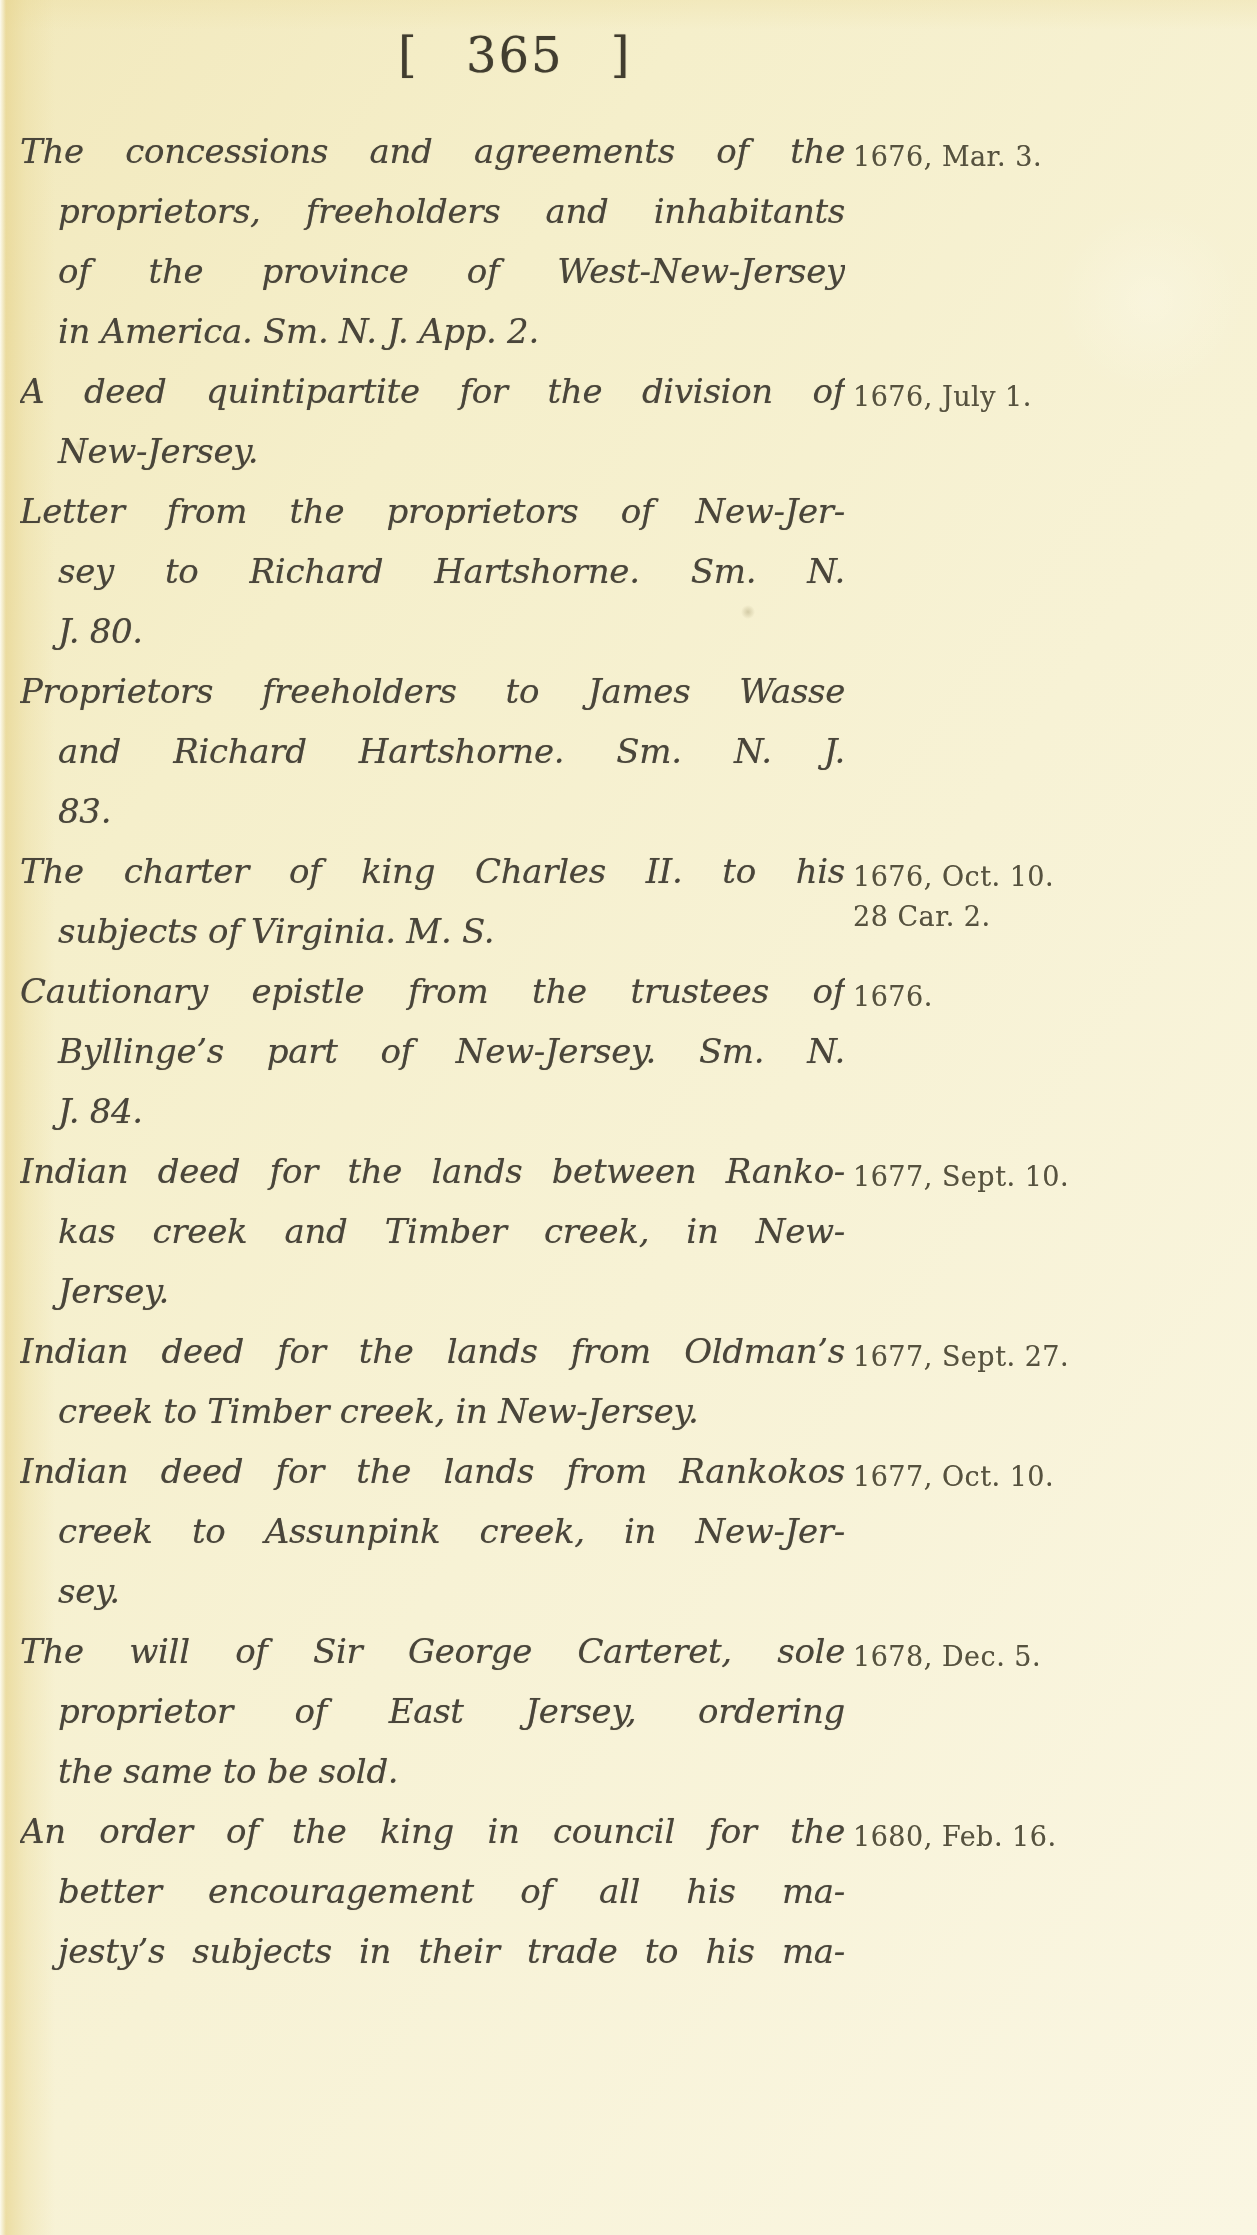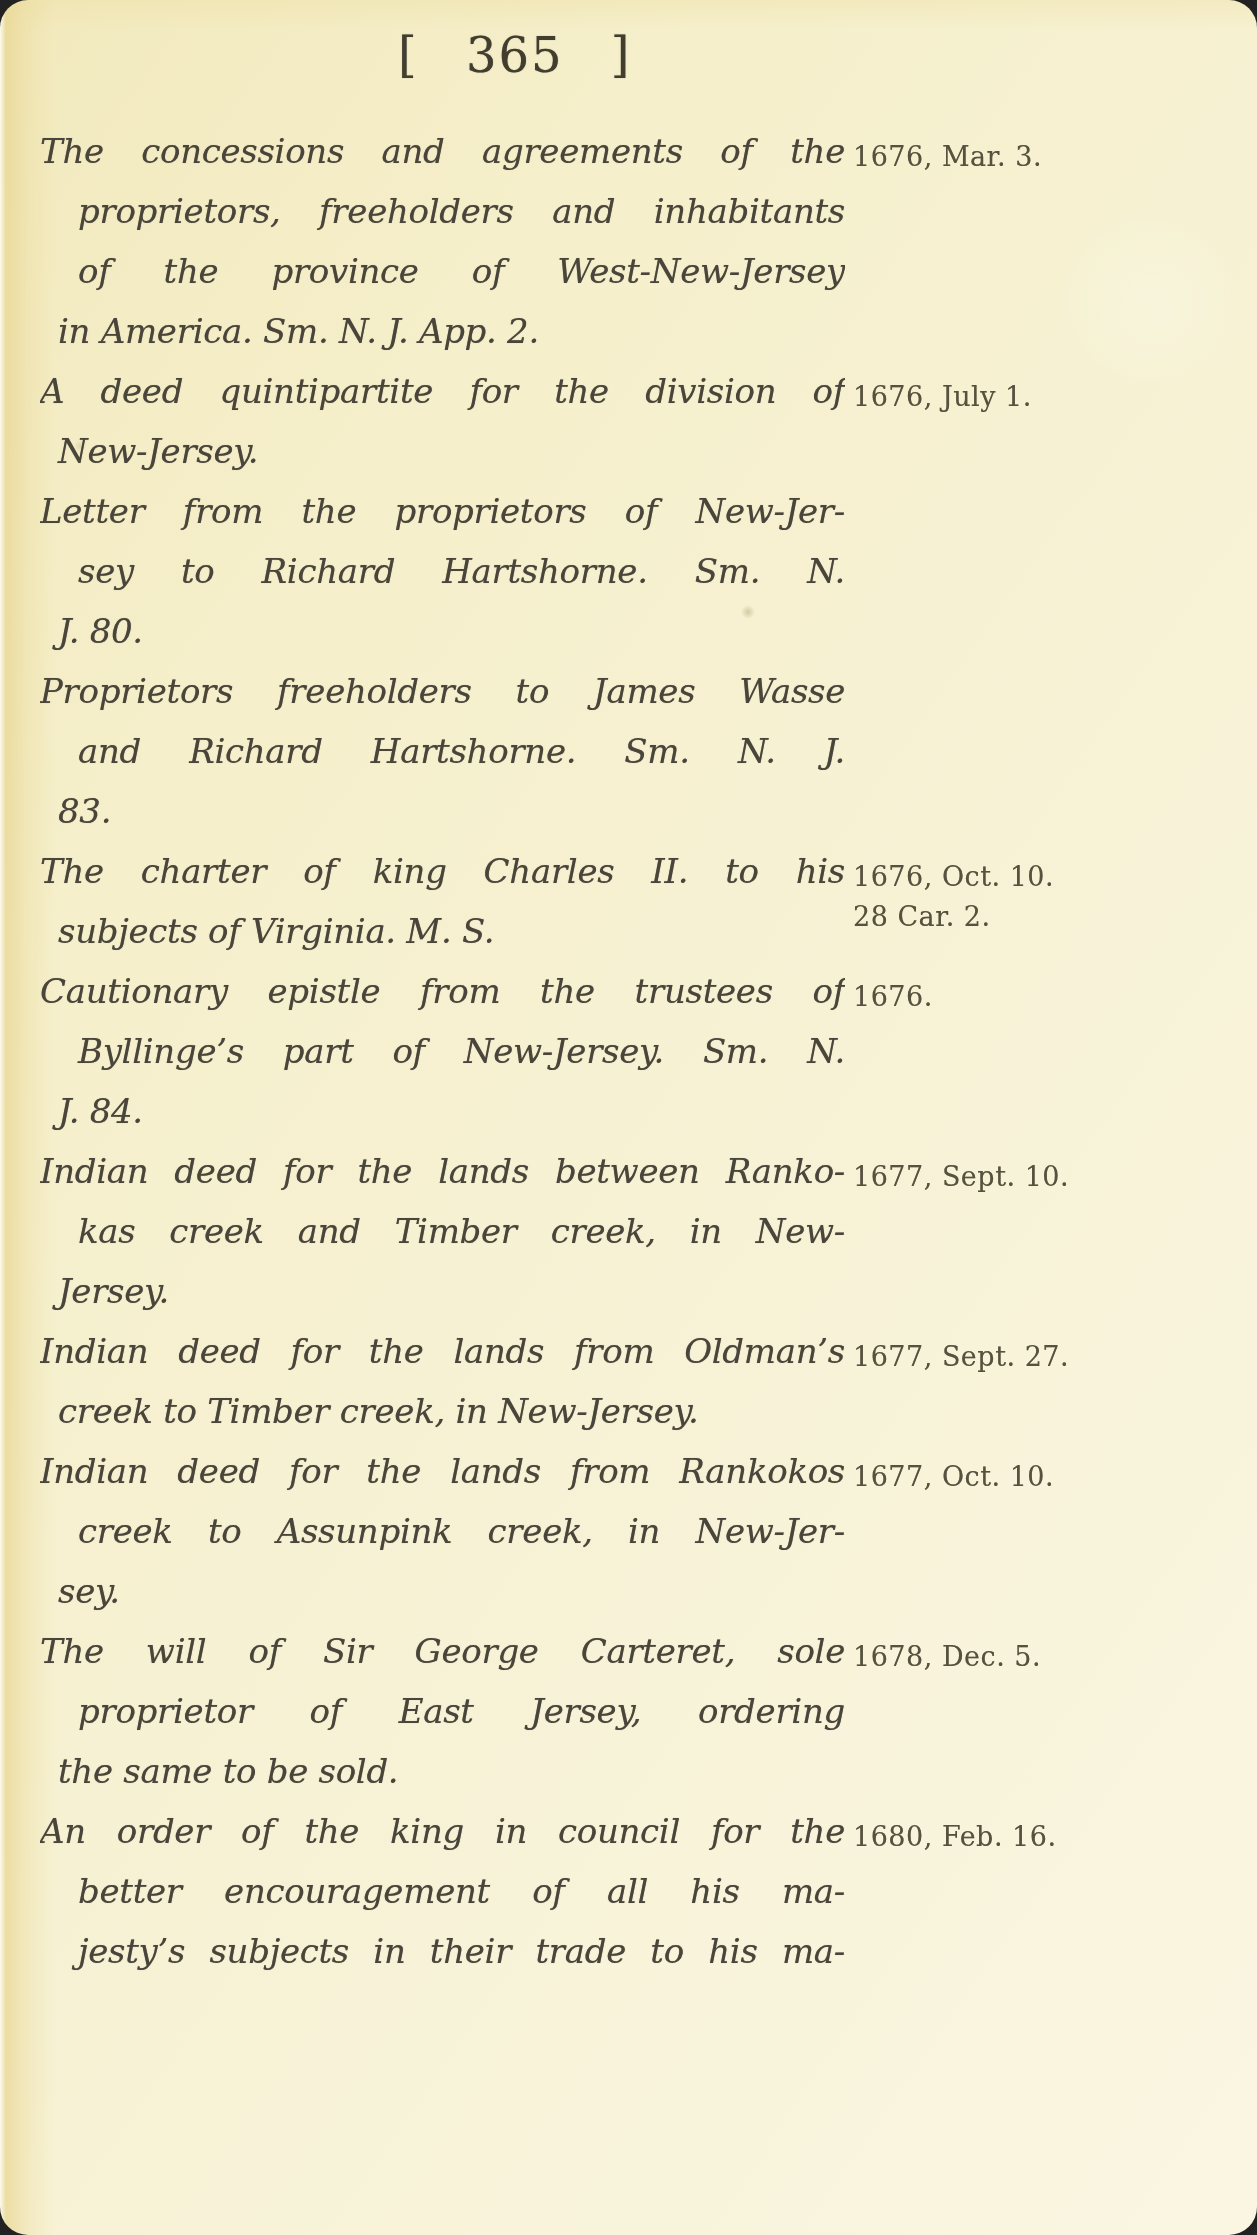--- a/index.html
+++ b/index.html
@@ -14,21 +14,20 @@
     overflow: hidden;
     font-family: "DejaVu Serif", serif;
     background:
       radial-gradient(circle 6px at 748px 612px, rgba(120,105,55,.28), rgba(120,105,55,0) 7px),
       radial-gradient(circle 5px at 80px 446px, rgba(140,120,60,.18), rgba(140,120,60,0) 6px),
       radial-gradient(circle 90px at 1150px 300px, rgba(255,255,250,.25), rgba(255,255,250,0) 95px),
       linear-gradient(to right, rgba(253,252,242,.95) 0px, rgba(253,252,242,0) 6px),
       linear-gradient(to right, rgba(231,212,142,.8) 0px, rgba(233,216,150,.35) 26px, rgba(233,216,150,0) 55px),
       linear-gradient(to bottom, rgba(236,221,160,.35) 0px, rgba(236,221,160,0) 30px),
       linear-gradient(125deg, #f2e9bd 0%, #f5efcb 25%, #f7f2d5 55%, #faf6e2 100%);
-    border-radius: 28px;
   }
   .page-header {
     position: absolute;
     top: 22px;
     left: 398px;
     font-size: 48px;
     line-height: 66px;
     color: #413d2f;
     word-spacing: 30px;
     letter-spacing: 2px;
@@ -53,21 +52,21 @@
     color: #49453a;
     text-shadow: 0 0 0.7px rgba(73,69,58,.55);
   }
   .line {
     height: 60px;
     line-height: 60px;
     overflow: hidden;
     white-space: normal;
   }
   .line.cont { padding-left: 38px; }
-  .line.just { text-align: justify; margin-left: 20px; }
+  .line.just { text-align: justify; }
   .line.just::after {
     content: "";
     display: inline-block;
     width: 100%;
     height: 0;
   }
   .entry-dates {
     flex: 1 1 auto;
     padding: 16px 16px 0 8px;
     font-size: 27px;

